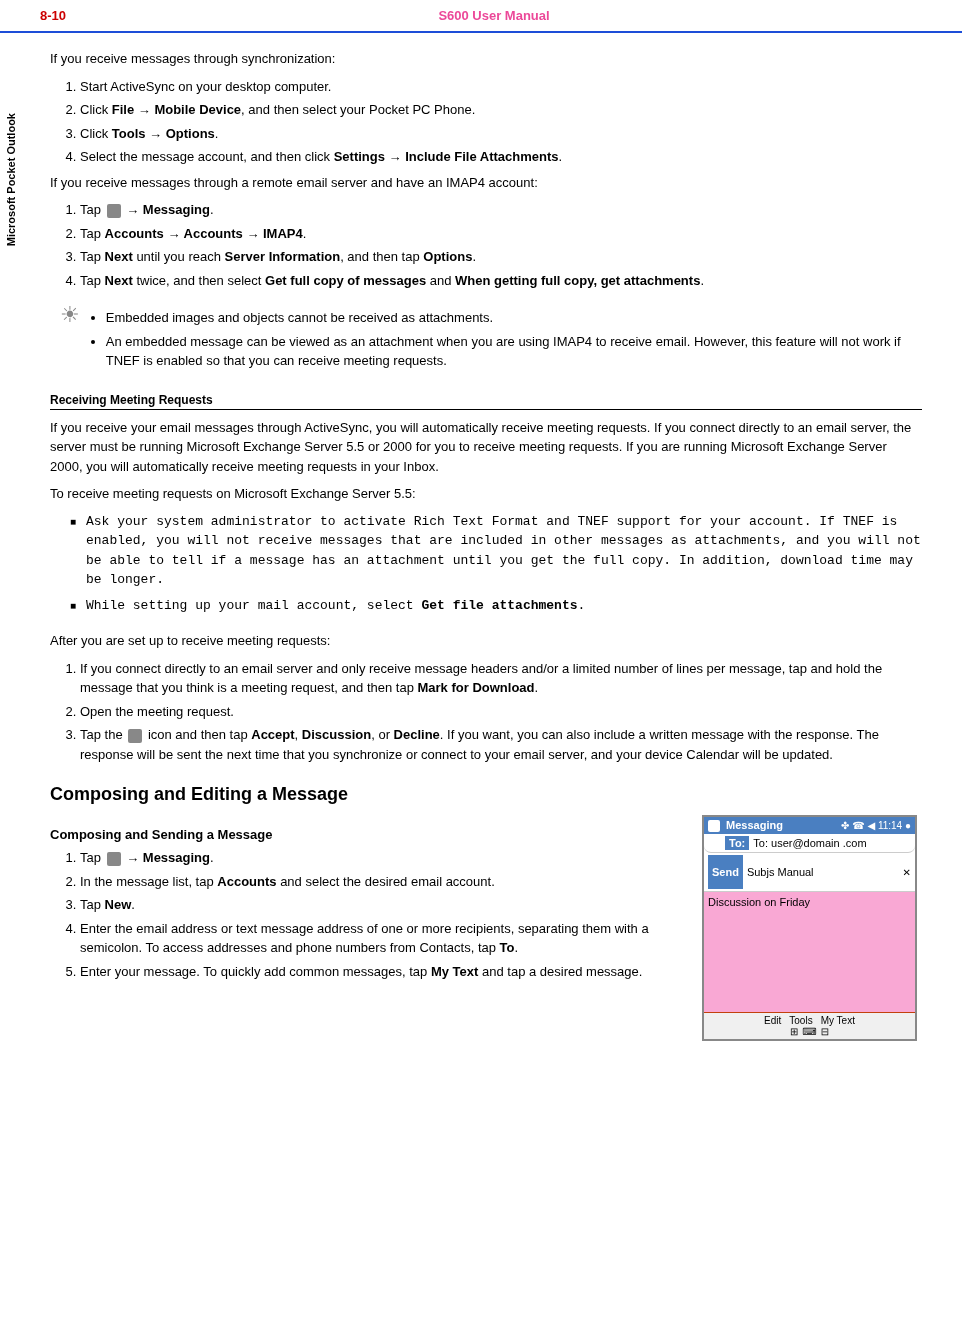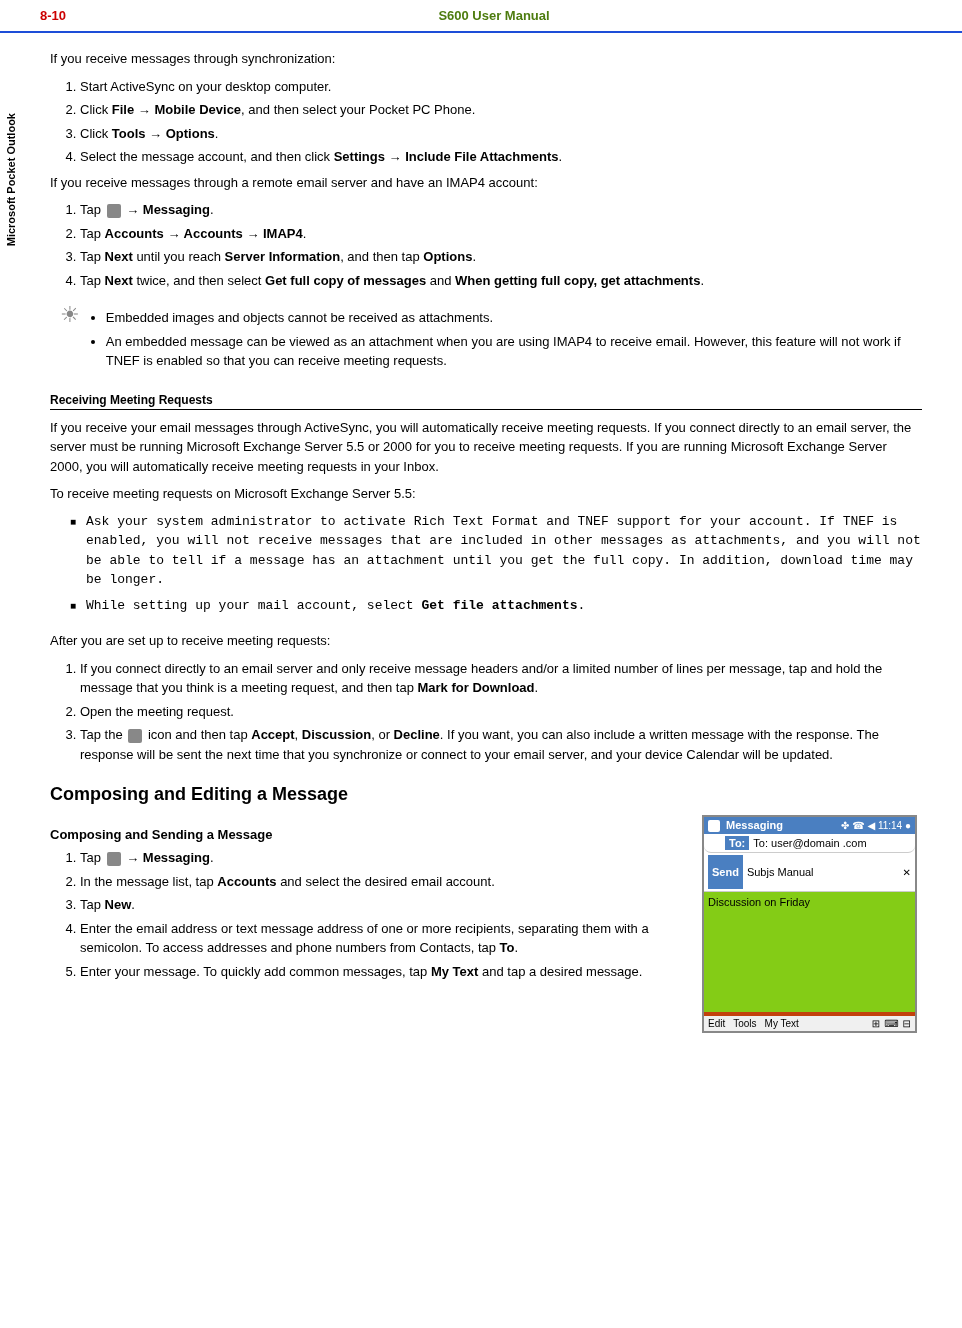--- a/index.html
+++ b/index.html
@@ -42,21 +42,21 @@
       align-items: center;
     }
     .header-left {
       font-size: 13px;
       font-weight: bold;
       color: #c00;
     }
     .header-center {
       font-size: 13px;
       font-weight: bold;
-      color: #4d7c0f;
+      color: #ec4899;
     }
     .header-right {
       font-size: 13px;
     }
 
     
     .main-content {
       padding: 16px 40px 16px 50px;
     }
 
@@ -201,30 +201,31 @@
     }
     .phone-subject-value {
       font-size: 11px;
       color: #000;
     }
     .phone-body {
       padding: 4px;
       min-height: 120px;
       font-size: 11px;
       color: #000;
-      background: #84cc16;
+      background: #f9a8d4;
     }
     .phone-footer {
-      border-top: 4px solid #c2410c;
+      border-top: 1px solid #c2410c;
       display: flex;
       align-items: center;
       justify-content: space-between;
       padding: 2px 4px;
       background: #f0f0f0;
       font-size: 10px;
+      flex-direction: column;
     }
     .phone-footer-left {
       display: flex;
       gap: 8px;
     }
     .phone-footer-icons {
       display: flex;
       gap: 4px;
     }
 

